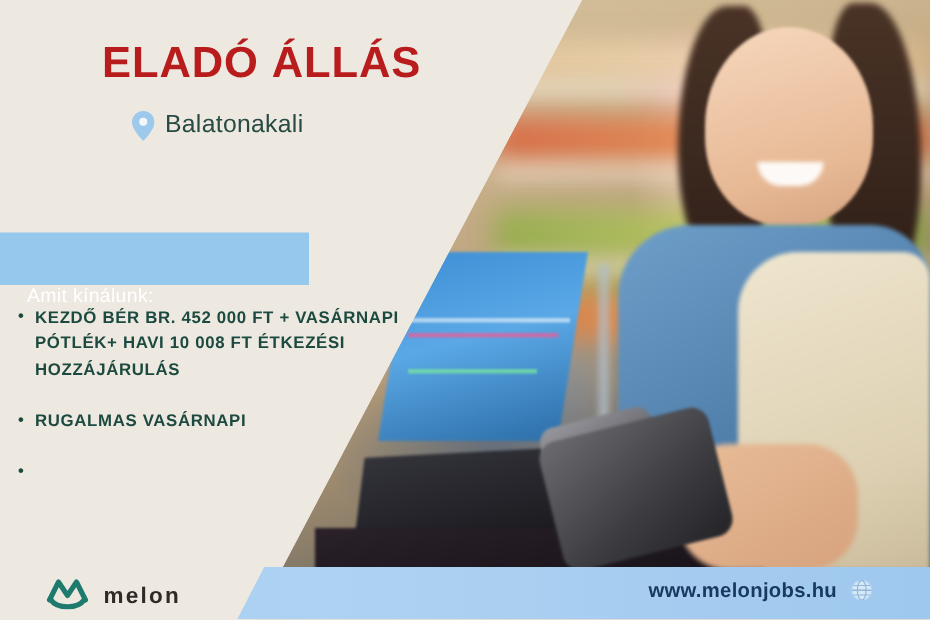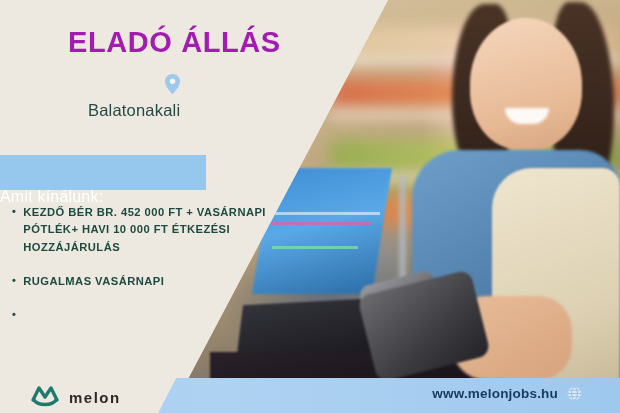--- a/index.html
+++ b/index.html
@@ -142,36 +142,36 @@
   .footer-cream {
     position:absolute; left:0; top:378px; width:200px; height:35px;
     background:#EDE9E1;
     clip-path: polygon(0 0, 176px 0, 158px 35px, 0 35px);
   }
 
   
   .title {
     position:absolute; left:68px; top:26px;
     font-size:29px; font-weight:bold; letter-spacing:.6px;
-    color:#a21caf;
+    color:#b91c1c;
   }
   .location {
     position:absolute; left:88px; top:74px;
-    display:flex; align-items:flex-end; gap:7px;flex-direction:column;
+    display:flex; align-items:flex-start; gap:7px;
   }
   .pin-icon { display:block; }
   .location-text { font-size:16.5px; color:#274A45; letter-spacing:.2px; }
 
   .offer-banner {
     position:absolute; left:0; top:155px; width:206px; height:35px;
     background:#96C8ED;
     display:flex; align-items:center;
   }
   .offer-banner-text {
-    color:#ffffff; font-size:16px; letter-spacing:.2px; margin-top:48px;
+    color:#ffffff; font-size:13px; letter-spacing:.2px; padding-left:18px;margin-top:48px;
   }
 
   .benefits { position:absolute; left:12px; top:204px; width:265px; }
   .benefit {
     display:flex; gap:7px; margin-bottom:17px;
     color:#1D4A40; font-size:11.2px; font-weight:bold;
     letter-spacing:.45px; line-height:1.55;
   }
   .benefit-bullet { flex:0 0 auto; line-height:1.4; font-size:11px; }
 
@@ -229,21 +229,21 @@
     <span class="location-text">Balatonakali</span>
   </div>
 
   <div class="offer-banner">
     <span class="offer-banner-text">Amit kínálunk:</span>
   </div>
 
   <div class="benefits">
     <div class="benefit">
       <span class="benefit-bullet">•</span>
-      <span>KEZDŐ BÉR BR. 452 000 FT + VASÁRNAPI PÓTLÉK+ HAVI 10 000 FT ÉTKEZÉSI HOZZÁJÁRULÁS</span>
+      <span>KEZDŐ BÉR BR. 452 000 FT + VASÁRNAPI PÓTLÉK+ HAVI 10 008 FT ÉTKEZÉSI HOZZÁJÁRULÁS</span>
     </div>
     <div class="benefit">
       <span class="benefit-bullet">•</span>
       <span>RUGALMAS VASÁRNAPI</span>
     </div>
     <div class="benefit">
       <span class="benefit-bullet">•</span>
     </div>
   </div>
 

